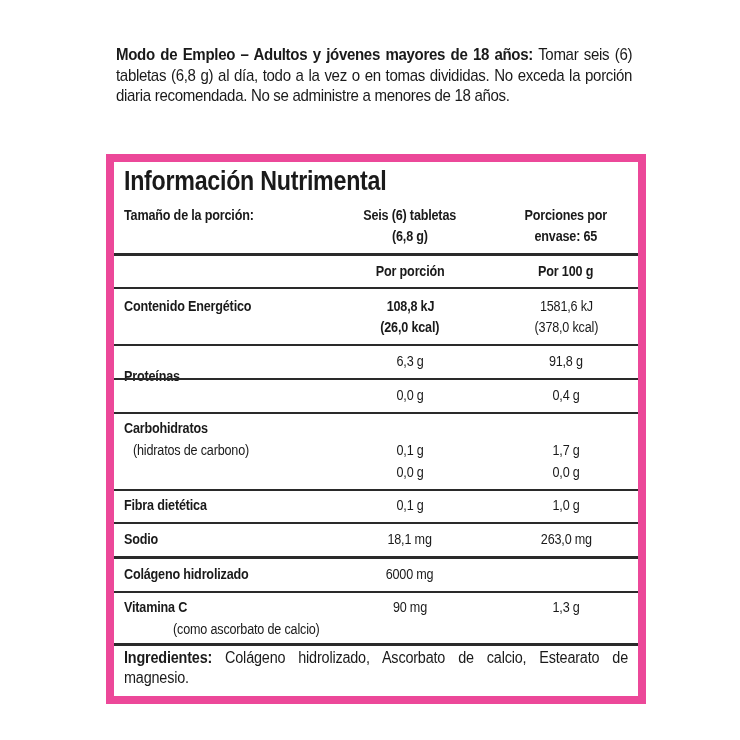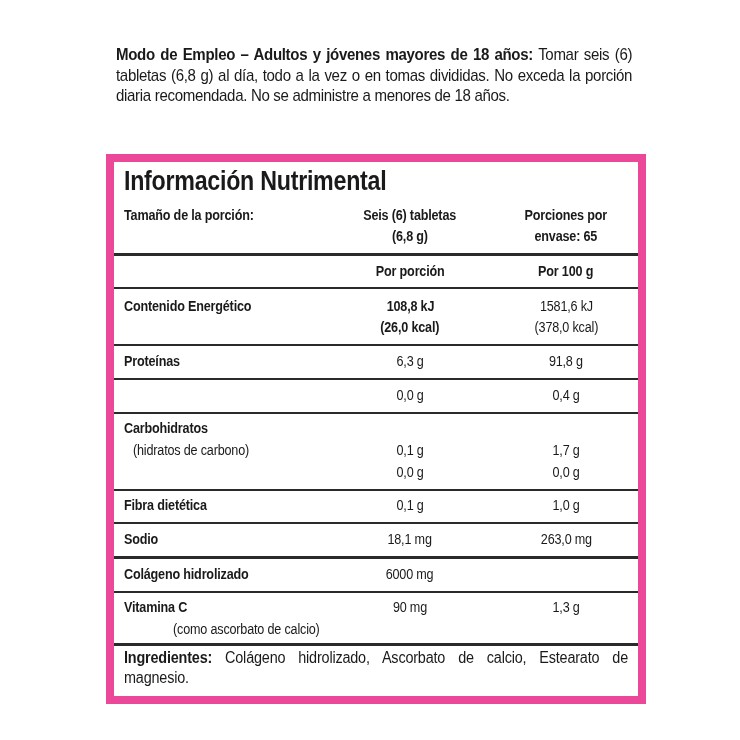--- a/index.html
+++ b/index.html
@@ -116,21 +116,21 @@
   <div class="cell c3 bold" style="top:99px;"><span class="cond-c">Por 100 g</span></div>
 
   <div class="sep thin" style="top:125px;"></div>
 
   <div class="cell label bold" style="top:134px;"><span class="cond">Contenido Energético</span></div>
   <div class="cell c2" style="top:134px;font-weight:bold;"><span class="cond-c">108,8 kJ</span><br><span class="cond-c">(26,0 kcal)</span></div>
   <div class="cell c3" style="top:134px;"><span class="cond-c">1581,6 kJ</span><br><span class="cond-c">(378,0 kcal)</span></div>
 
   <div class="sep thin" style="top:182px;"></div>
 
-  <div class="cell label bold" style="top:189px;"><span class="cond">Proteínas</span></div>
+  <div class="cell label bold" style="top:204px;"><span class="cond">Proteínas</span></div>
   <div class="cell c2" style="top:189px;"><span class="cond-c">6,3 g</span></div>
   <div class="cell c3" style="top:189px;"><span class="cond-c">91,8 g</span></div>
 
   <div class="sep thin" style="top:216px;"></div>
 
   <div class="cell c2" style="top:223px;"><span class="cond-c">0,0 g</span></div>
   <div class="cell c3" style="top:223px;"><span class="cond-c">0,4 g</span></div>
 
   <div class="sep thin" style="top:250px;"></div>
 

